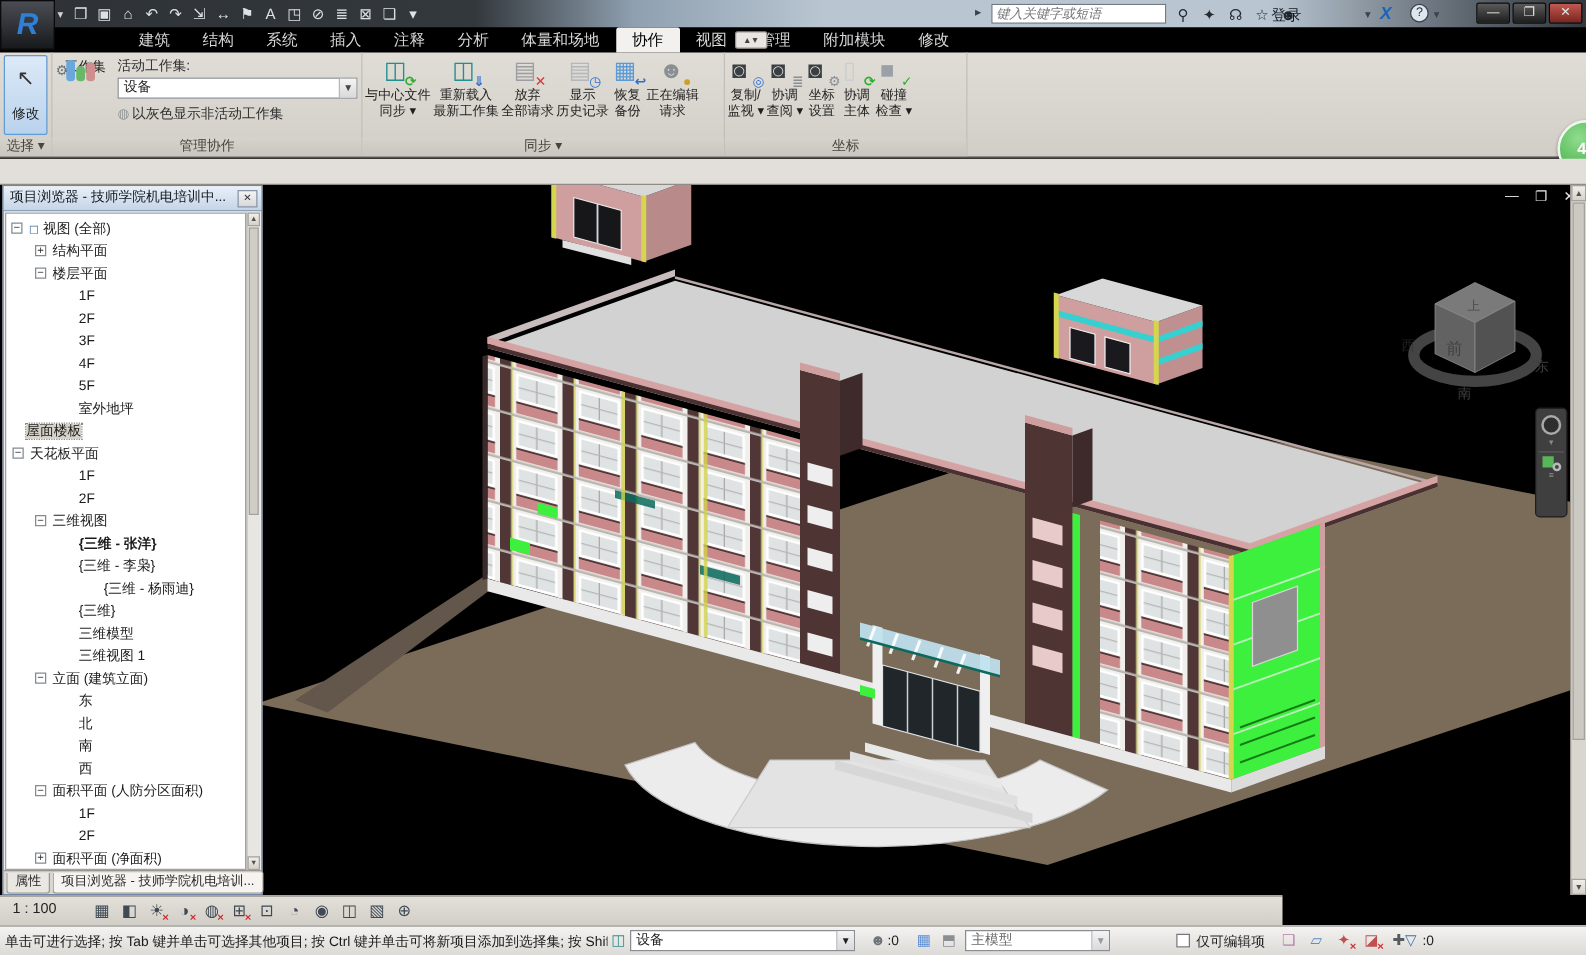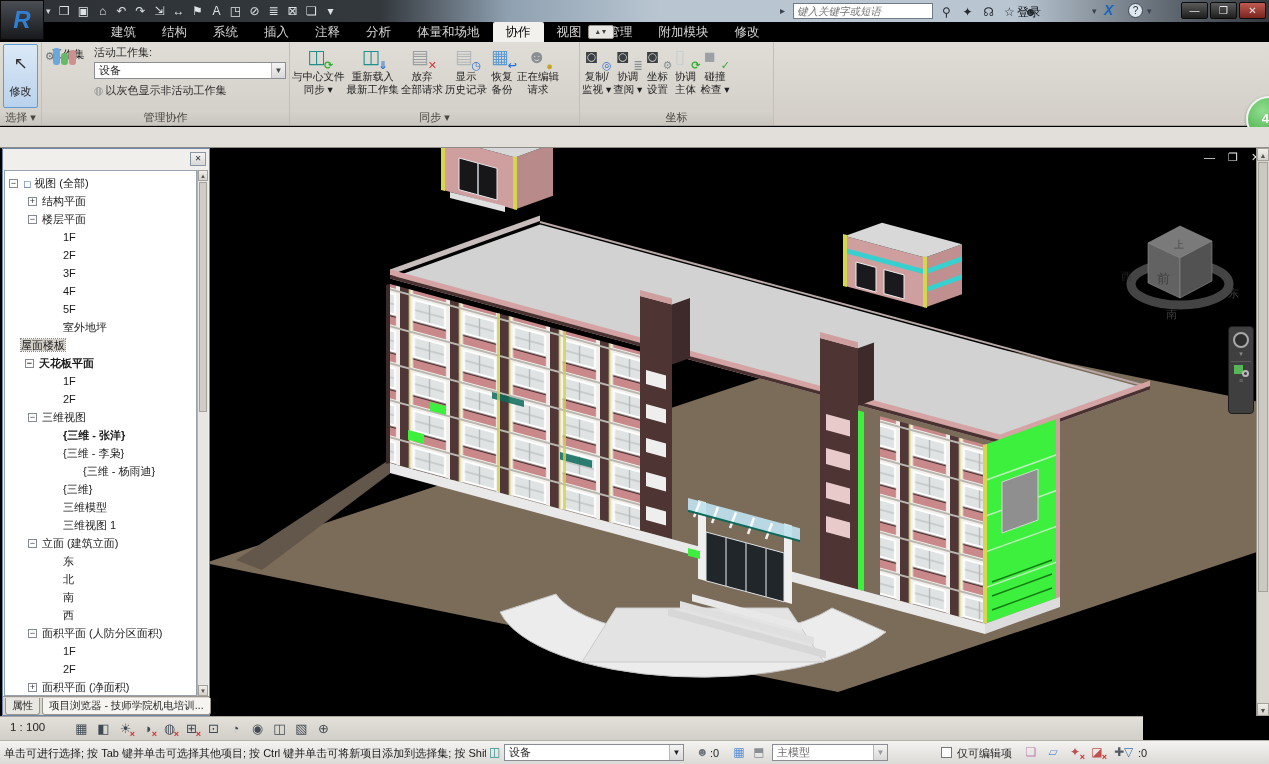--- a/index.html
+++ b/index.html
@@ -117,21 +117,21 @@
   .pbscroll .sa { position:absolute; left:0; width:10px; height:11px; font-size:6px; color:#55524c; text-align:center;
     line-height:11px; background:linear-gradient(#f0eeea,#d5d2cc); border:1px solid #a5a29b; }
   .pbscroll .thumb { position:absolute; left:1px; top:12px; width:8px; height:230px; background:#d0cdc7; border:1px solid #a5a29b; }
   .pbtabs { position:absolute; left:0; bottom:0; right:0; height:19px; background:#d9d6d0; border-top:1px solid #9a968f;
     display:flex; padding:1px 2px 0; gap:2px; }
   .pbtab { font-size:10.5px; color:#2a2a2a; background:#e9e7e2; border:1px solid #9a968f; border-top:none;
     border-radius:0 0 3px 3px; padding:0 6px; line-height:15px; white-space:nowrap; }
   .pbtab.active { background:#f6f4f0; }
 
   
-  .vcb { position:absolute; left:0; top:716px; width:1143px; height:24px; background:linear-gradient(#e3e0da,#d2cfc8);
+  .vcb { position:absolute; left:0; top:716px; width:1026px; height:24px; background:linear-gradient(#e3e0da,#d2cfc8);
     border-top:1px solid #a9a59e; }
   .vcb .scale { position:absolute; left:10px; top:4px; font-size:11.5px; color:#1f1f1f; }
   #vcb-icons { position:absolute; left:72px; top:2px; display:flex; gap:3px; }
   .vic { position:relative; width:19px; height:19px; text-align:center; font-size:13px; line-height:19px; color:#3f4a55; }
   .vic .vbadge { position:absolute; right:0px; bottom:-1px; font-size:9px; font-weight:bold; color:#d02a2a; line-height:9px; }
 
   
   .statusbar { position:absolute; left:0; top:740px; width:1269px; height:24px;
     background:linear-gradient(#f4f3f1,#dcdad6); border-top:1px solid #b5b2ac; }
   .sbhint { position:absolute; left:4px; top:5px; width:482px; font-size:11px; color:#1a1a1a; white-space:nowrap; overflow:hidden; }
@@ -544,33 +544,34 @@
     </div>
 
     <div class="vscroll">
       <span class="sa" style="top:0">▲</span>
       <span class="thumb"></span>
       <span class="sa" style="bottom:0">▼</span>
     </div>
 
     
     <div class="pbpanel">
+      <div class="pbtitle">项目浏览器 - 技师学院机电培训中...</div>
       <div class="pbclose">✕</div>
       <div id="tree">
           <div class="trow" style="padding-left: 4px;"><span class="exp">−</span><span class="ticon">◻</span><span class="tlabel">视图 (全部)</span></div>
           <div class="trow" style="padding-left: 23px;"><span class="exp">+</span><span class="tlabel">结构平面</span></div>
           <div class="trow" style="padding-left: 23px;"><span class="exp">−</span><span class="tlabel">楼层平面</span></div>
           <div class="trow" style="padding-left: 42px;"><span class="expsp"></span><span class="tlabel">1F</span></div>
           <div class="trow" style="padding-left: 42px;"><span class="expsp"></span><span class="tlabel">2F</span></div>
           <div class="trow" style="padding-left: 42px;"><span class="expsp"></span><span class="tlabel">3F</span></div>
           <div class="trow" style="padding-left: 42px;"><span class="expsp"></span><span class="tlabel">4F</span></div>
           <div class="trow" style="padding-left: 42px;"><span class="expsp"></span><span class="tlabel">5F</span></div>
           <div class="trow" style="padding-left: 42px;"><span class="expsp"></span><span class="tlabel">室外地坪</span></div>
           <div class="trow" style=""><span class="expsp"></span><span class="tlabel tsel">屋面楼板</span></div>
-          <div class="trow" style="padding-left: 20px; font-weight: bold;"><span class="exp">−</span><span class="tlabel">天花板平面</span></div>
+          <div class="trow" style="padding-left: 5px;"><span class="exp">−</span><span class="tlabel">天花板平面</span></div>
           <div class="trow" style="padding-left: 42px;"><span class="expsp"></span><span class="tlabel">1F</span></div>
           <div class="trow" style="padding-left: 42px;"><span class="expsp"></span><span class="tlabel">2F</span></div>
           <div class="trow" style="padding-left: 23px;"><span class="exp">−</span><span class="tlabel">三维视图</span></div>
           <div class="trow bold" style="padding-left: 42px;"><span class="expsp"></span><span class="tlabel">{三维 - 张洋}</span></div>
           <div class="trow" style="padding-left: 42px;"><span class="expsp"></span><span class="tlabel">{三维 - 李枭}</span></div>
           <div class="trow" style="padding-left: 62px;"><span class="expsp"></span><span class="tlabel">{三维 - 杨雨迪}</span></div>
           <div class="trow" style="padding-left: 42px;"><span class="expsp"></span><span class="tlabel">{三维}</span></div>
           <div class="trow" style="padding-left: 42px;"><span class="expsp"></span><span class="tlabel">三维模型</span></div>
           <div class="trow" style="padding-left: 42px;"><span class="expsp"></span><span class="tlabel">三维视图 1</span></div>
           <div class="trow" style="padding-left: 23px;"><span class="exp">−</span><span class="tlabel">立面 (建筑立面)</span></div>

